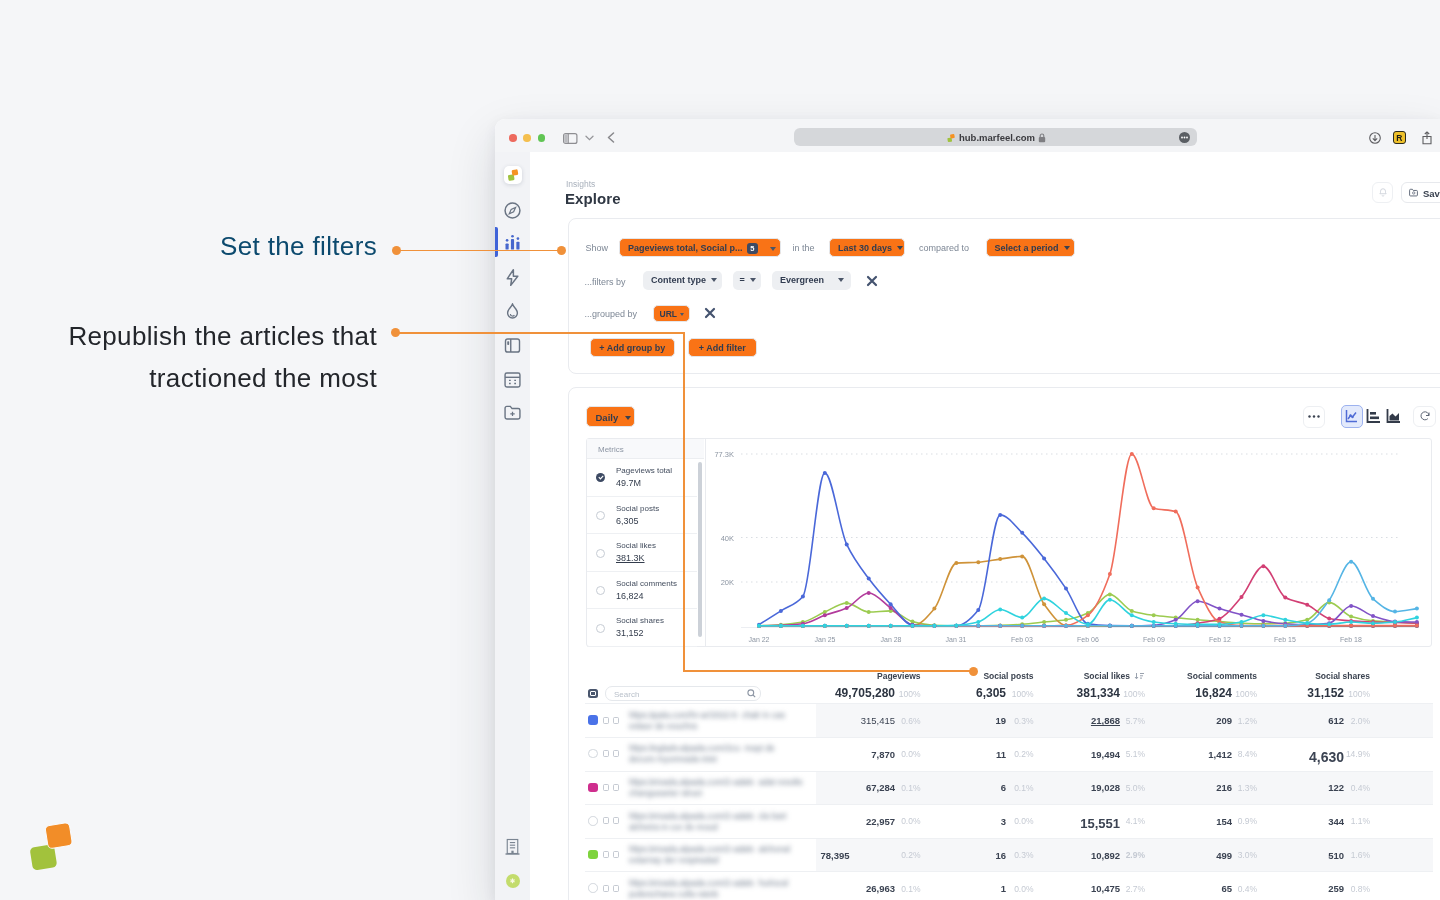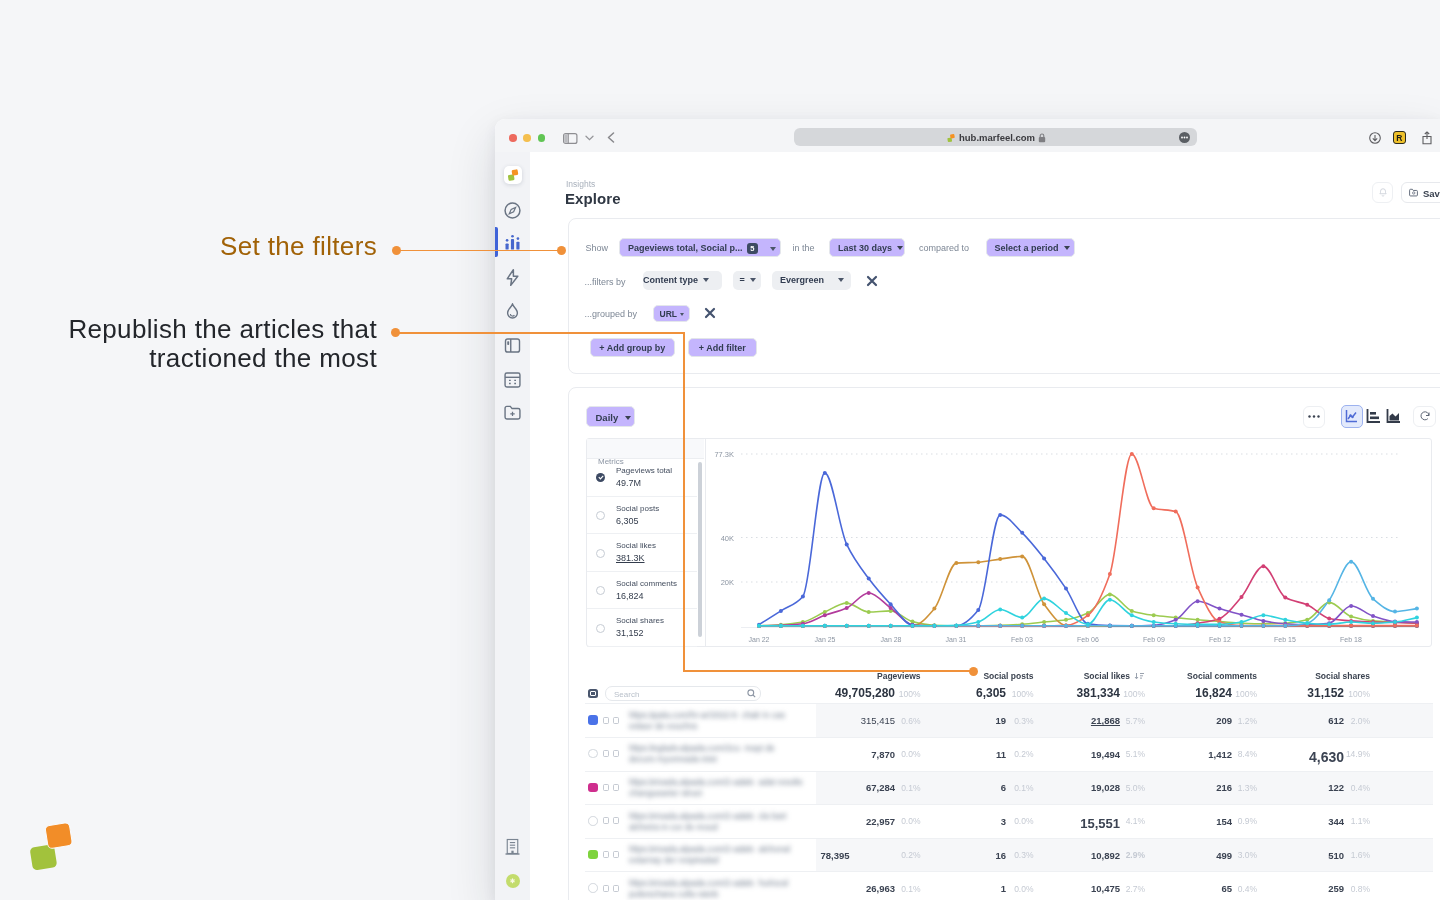--- a/index.html
+++ b/index.html
@@ -7,21 +7,21 @@
 body { font-family:"Liberation Sans", sans-serif; background:#f5f6f8; position:relative; overflow:hidden; }
 .abs { position:absolute; }
 .win { position:absolute; left:495px; top:119px; width:945px; height:781px; background:#fff; border-radius:10px 0 0 0; box-shadow:0 20px 50px rgba(30,35,50,.14), 0 4px 14px rgba(30,35,50,.07); }
 .tbar { position:absolute; left:0; top:0; width:945px; height:33px; background:#f4f5f7; border-radius:10px 0 0 0; }
 .dot { position:absolute; width:7.5px; height:7.5px; border-radius:50%; top:15.2px; }
 .sbar { position:absolute; left:0; top:33px; width:35px; height:748px; background:#f2f3f6; }
 .main { position:absolute; left:35px; top:33px; width:910px; height:748px; background:#fff; }
 .icn { position:absolute; left:7px; width:21px; height:21px; }
 .card { position:absolute; background:#fff; border:1px solid #e9ebef; border-radius:8px; }
 .lbl { position:absolute; font-size:9px; color:#7d8795; }
-.dd { position:absolute; background:#c4b5fd; border:1px solid #e4e7eb; border-radius:5px; font-size:9px; font-weight:bold; color:#313c50; }
+.dd { position:absolute; background:#f97316; border:1px solid #e4e7eb; border-radius:5px; font-size:9px; font-weight:bold; color:#313c50; }
 .chip { position:absolute; background:#edeff2; border-radius:5px; font-size:9px; font-weight:bold; color:#313c50; }
 .caret { display:inline-block; width:0; height:0; border-left:3.2px solid transparent; border-right:3.2px solid transparent; border-top:4px solid #4a5568; vertical-align:middle; margin-left:5px; }
 .blurt { position:absolute; left:134px; font-size:8.5px; color:#6e7a8b; filter:blur(2.4px); white-space:nowrap; }
 </style>
 </head>
 <body>
 
 <div class="win">
 <div class="tbar">
   <div class="dot" style="left:14.2px;background:#ed6a5e;"></div>
@@ -143,21 +143,21 @@
 <div class="lbl" style="left:90.5px;top:124px;">Show</div>
 <div class="dd" style="left:124px;top:118.5px;width:162px;height:19.5px;line-height:19.5px;padding-left:8px;">Pageviews total, Social p...
   <span class="abs" style="left:127px;top:4px;width:10.5px;height:11.5px;background:#3d4a63;border-radius:3px;color:#fff;font-size:7.5px;text-align:center;line-height:11.5px;font-weight:bold;">5</span>
   <span class="caret" style="position:absolute;left:145px;top:8px;"></span>
 </div>
 <div class="lbl" style="left:297.5px;top:124px;">in the</div>
 <div class="dd" style="left:334px;top:118.5px;width:76px;height:19.5px;line-height:19.5px;padding-left:8px;">Last 30 days<span class="caret" style="border-top-color:#39414f"></span></div>
 <div class="lbl" style="left:424px;top:124px;">compared to</div>
 <div class="dd" style="left:490.5px;top:118.5px;width:89px;height:19.5px;line-height:19.5px;padding-left:8px;">Select a period<span class="caret" style="border-top-color:#39414f"></span></div>
 <div class="lbl" style="left:89.5px;top:157.5px;">...filters by</div>
-<div class="chip" style="left:148px;top:151.5px;width:78.5px;height:19.5px;line-height:19.5px;">Content type<span class="caret"></span></div>
+<div class="chip" style="left:148px;top:151.5px;width:78.5px;height:19.5px;line-height:19.5px;padding-left:8px;">Content type<span class="caret"></span></div>
 <div class="chip" style="left:237.5px;top:151.5px;width:28px;height:19.5px;line-height:19.5px;padding-left:7px;">=<span class="caret"></span></div>
 <div class="chip" style="left:277px;top:151.5px;width:78.5px;height:19.5px;line-height:19.5px;padding-left:8px;">Evergreen<span class="caret" style="margin-left:14px;"></span></div>
 <svg class="abs" style="left:371px;top:155.5px" width="12" height="12" viewBox="0 0 12 12">
       <path d="M2 2 L10 10 M10 2 L2 10" stroke="#44536f" stroke-width="2.2" stroke-linecap="round"></path>
     </svg>
 <div class="lbl" style="left:89.5px;top:190px;">...grouped by</div>
 <div class="dd" style="left:157.5px;top:185.5px;width:37px;height:17.5px;line-height:17.5px;padding-left:6px;font-size:8.5px;white-space:nowrap;">URL<span class="caret" style="margin-left:3px;border-left-width:2.8px;border-right-width:2.8px;border-top-width:3.5px;"></span></div>
 <svg class="abs" style="left:209px;top:188px" width="12" height="12" viewBox="0 0 12 12">
       <path d="M2 2 L10 10 M10 2 L2 10" stroke="#44536f" stroke-width="2.2" stroke-linecap="round"></path>
     </svg>
@@ -190,21 +190,21 @@
     </svg>
 <div class="abs" style="left:918px;top:286.5px;width:23px;height:21.5px;border:1px solid #edeff2;border-radius:6px;background:#fff;"></div>
 <svg class="abs" style="left:923.5px;top:291px" width="12" height="12" viewBox="0 0 24 24" fill="none" stroke="#5d6675" stroke-width="2">
       <path d="M20 11 a8 8 0 1 0 -2.3 6.3"></path>
       <path d="M20 5 v6 h-6" stroke-width="2"></path>
     </svg>
 
 <div class="abs" style="left:90.5px;top:319px;width:846.5px;height:209px;border:1px solid #e9ebef;border-radius:3px;background:#fff;"></div>
     <div class="abs" style="left:210px;top:319px;width:1px;height:209px;background:#e9ebef;"></div>
 <div class="abs" style="left:91.5px;top:320px;width:117.5px;height:20px;background:#f8f9fb;border-bottom:1px solid #eceef1;"></div>
-<div class="abs" style="left:103px;top:325.5px;font-size:8px;color:#8d96a4;margin-top:12px;">Metrics</div>
+<div class="abs" style="left:103px;top:325.5px;font-size:8px;color:#8d96a4;">Metrics</div>
 <div class="abs" style="left:202.5px;top:343px;width:4px;height:175px;background:#ccd1d8;border-radius:2px;"></div>
 
 <div class="abs" style="left:91.5px;top:340.0px;width:110px;height:37.6px;border-bottom:1px solid #eef0f3;"></div>
 <div class="abs" style="left:101px;top:354.3px;width:9px;height:9px;border-radius:50%;background:#3d4a63;"></div>
 <svg class="abs" style="left:102.5px;top:356.0px" width="6" height="5" viewBox="0 0 6 5">
       <path d="M0.8 2.2 L2.4 3.8 L5.2 0.8" stroke="#fff" stroke-width="1.2" fill="none"></path>
     </svg>
 <div class="abs" style="left:121px;top:347.0px;font-size:8px;color:#434d5e;">Pageviews total</div>
 <div class="abs" style="left:121px;top:359.0px;font-size:9px;color:#333c4c;">49.7M</div>
 <div class="abs" style="left:91.5px;top:377.6px;width:110px;height:37.6px;border-bottom:1px solid #eef0f3;"></div>
@@ -654,22 +654,22 @@
 <circle cx="580.3" cy="181.8" r="2" fill="#2fd3de"></circle>
 <circle cx="602.2" cy="185.2" r="2" fill="#2fd3de"></circle>
 <circle cx="624.2" cy="186.3" r="2" fill="#2fd3de"></circle>
 <circle cx="646.1" cy="184.0" r="2" fill="#2fd3de"></circle>
 <circle cx="668.0" cy="185.2" r="2" fill="#2fd3de"></circle>
 <circle cx="690.0" cy="184.0" r="2" fill="#2fd3de"></circle>
 <circle cx="711.9" cy="179.6" r="2" fill="#2fd3de"></circle>
 </svg>
 </div>
 
-<div class="abs" style="right:1063px;top:230.5px;font-size:26px;letter-spacing:.35px;color:#a16207;white-space:nowrap;">Set the filters</div>
-<div class="abs" style="right:1063px;top:314.5px;font-size:26px;letter-spacing:.35px;color:#23262b;text-align:right;line-height:29px;white-space:nowrap;">Republish the articles that<br>tractioned the most</div>
+<div class="abs" style="right:1063px;top:230.5px;font-size:26px;letter-spacing:.35px;color:#0c4a6e;white-space:nowrap;">Set the filters</div>
+<div class="abs" style="right:1063px;top:314.5px;font-size:26px;letter-spacing:.35px;color:#23262b;text-align:right;line-height:42px;white-space:nowrap;">Republish the articles that<br>tractioned the most</div>
 <div class="abs" style="left:392.2px;top:246.1px;width:9px;height:9px;border-radius:50%;background:#f0913a;"></div>
 <div class="abs" style="left:556.5px;top:246px;width:9px;height:9px;border-radius:50%;background:#f0913a;"></div>
 <div class="abs" style="left:399px;top:249.7px;width:160px;height:1.8px;background:#f0913a;"></div>
 <div class="abs" style="left:391.2px;top:328.2px;width:9px;height:9px;border-radius:50%;background:#f0913a;"></div>
 <div class="abs" style="left:399px;top:331.8px;width:286px;height:1.8px;background:#f0913a;"></div>
 <div class="abs" style="left:683.2px;top:331.8px;width:1.8px;height:340.5px;background:#f0913a;"></div>
 <div class="abs" style="left:683.2px;top:670.4px;width:287px;height:1.8px;background:#f0913a;"></div>
 <div class="abs" style="left:969px;top:666.8px;width:9px;height:9px;border-radius:50%;background:#f0913a;"></div>
 
 <svg class="abs" style="left:22px;top:816px" width="58" height="60" viewBox="0 0 58 60">

